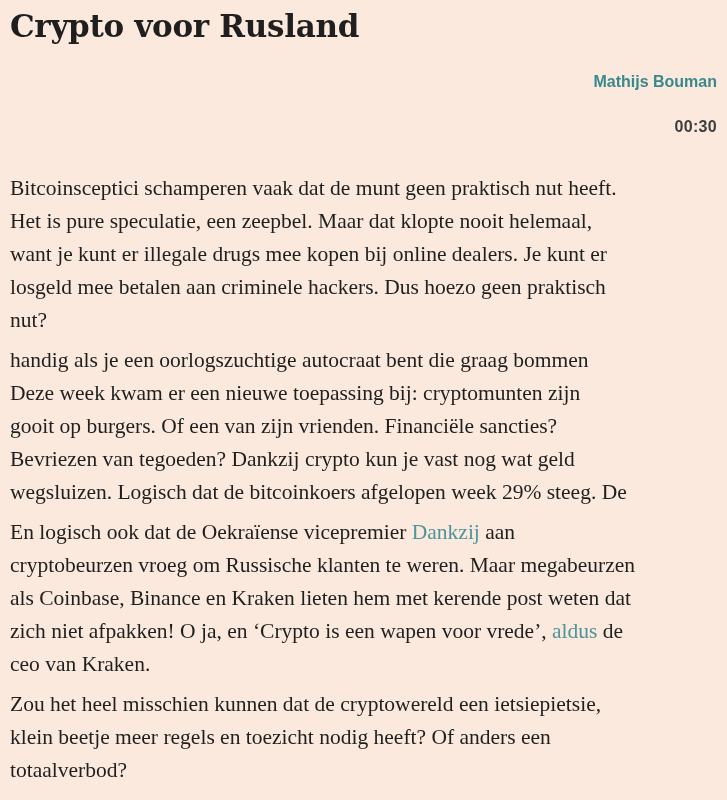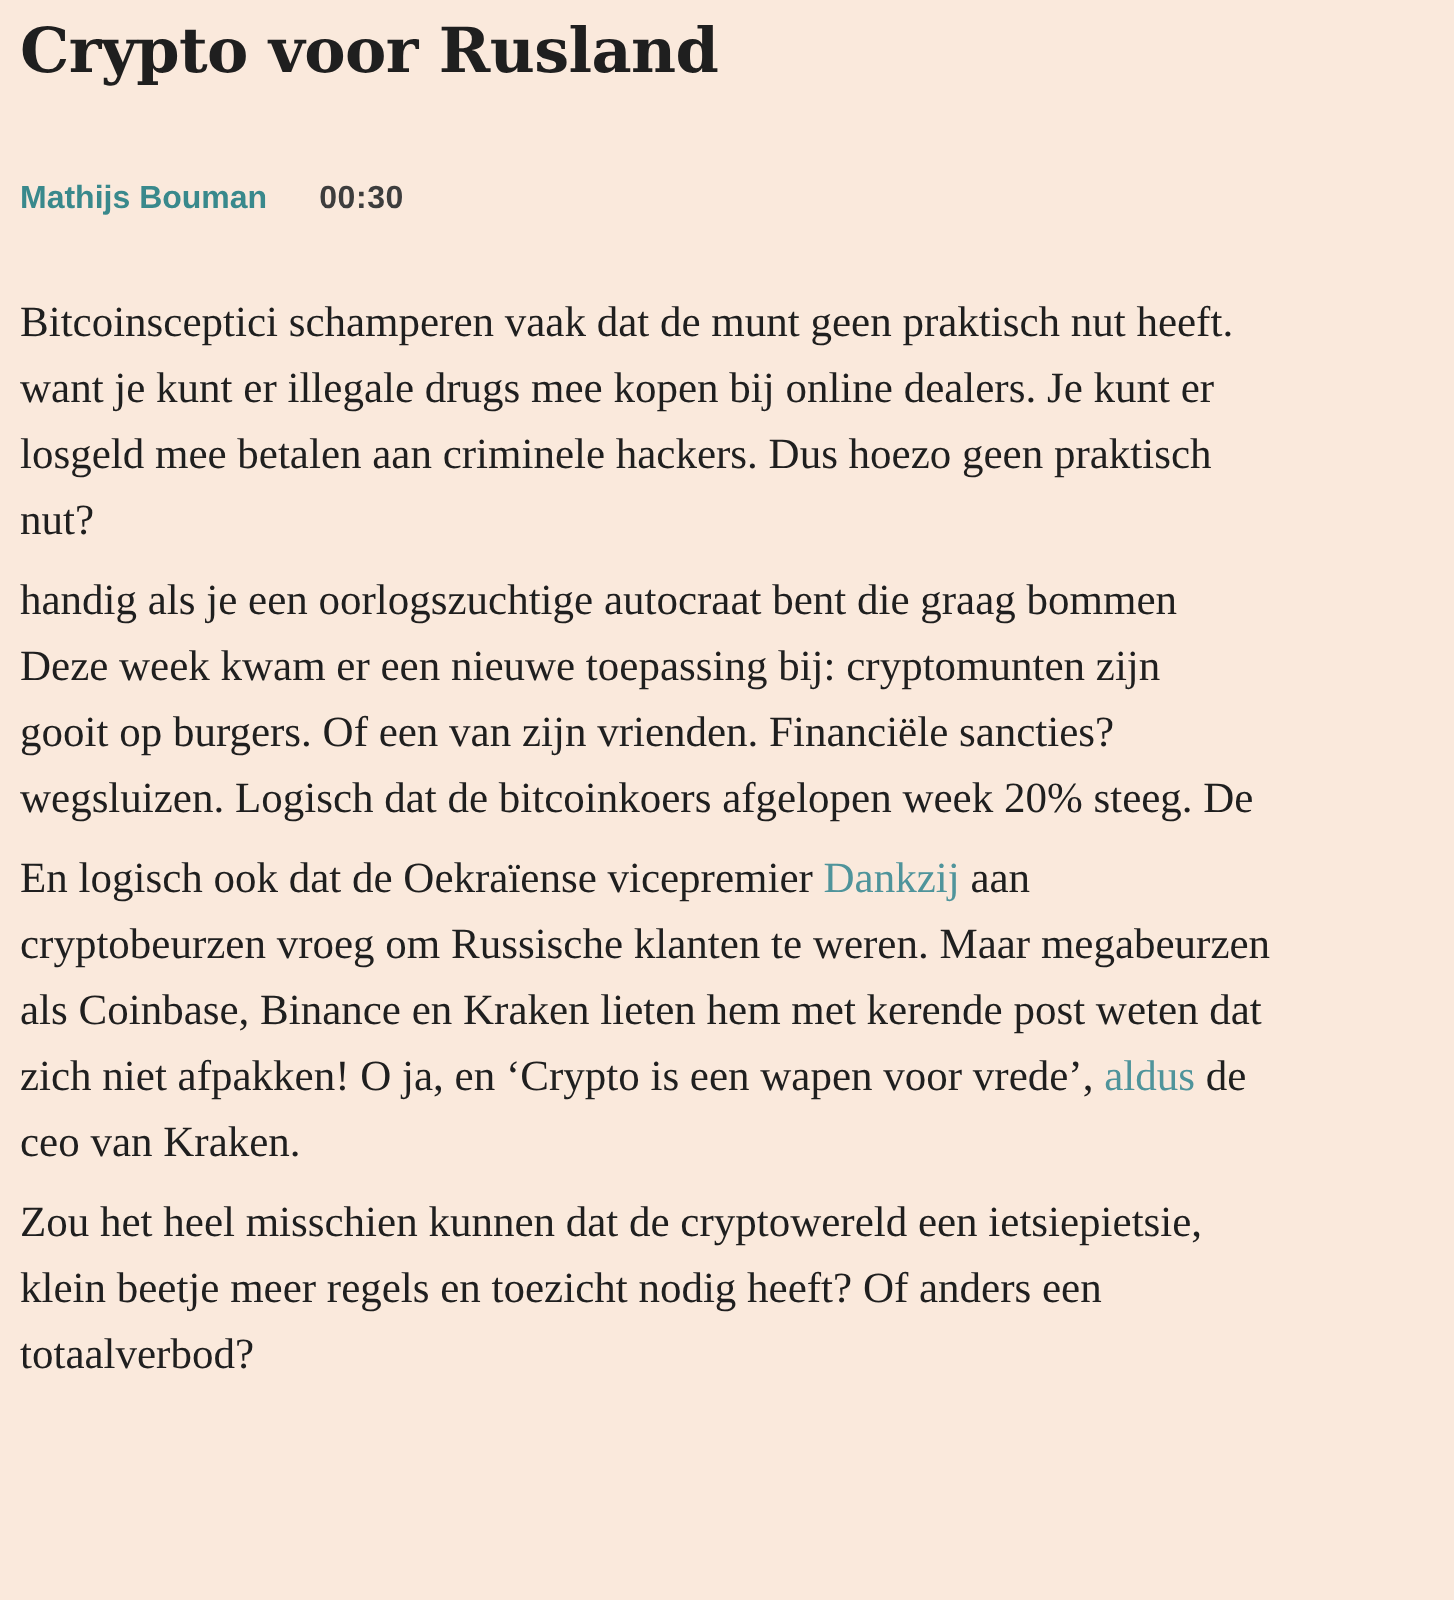--- a/index.html
+++ b/index.html
@@ -16,28 +16,29 @@
   .headline {
     margin: 4px 0 0 0;
     font-family: "DejaVu Serif", serif;
     font-weight: 700;
     font-size: 31px;
     line-height: 40px;
     letter-spacing: -0.3px;
     color: var(--text, #1b1b1b);
   }
   .byline {
-    margin-top: 44px;
+    margin-top: 26px;
     display: flex;
-    align-items: flex-start;
+    align-items: flex-end;
     gap: 26px;
     font-family: "Liberation Sans", sans-serif;
     font-weight: bold;
     font-size: 16px;
     line-height: 19px;
+    flex-direction: column;
   }
   .author {
     color: var(--accent, #39898c);
     text-decoration: none;
     cursor: pointer;
   }
   .time {
     color: var(--time, #3d3d3d);
     letter-spacing: 0.3px;
   }
@@ -64,29 +65,31 @@
   <h1 class="headline">Crypto voor Rusland</h1>
 
   <div class="byline">
     <a class="author">Mathijs Bouman</a>
     <span class="time">00:30</span>
   </div>
 
   <div class="article-body">
       <div class="para">
         <div class="line"><span>Bitcoinsceptici schamperen vaak dat de munt geen praktisch nut heeft.</span></div>
+        <div class="line"><span>Het is pure speculatie, een zeepbel. Maar dat klopte nooit helemaal,</span></div>
         <div class="line"><span>want je kunt er illegale drugs mee kopen bij online dealers. Je kunt er</span></div>
         <div class="line"><span>losgeld mee betalen aan criminele hackers. Dus hoezo geen praktisch</span></div>
         <div class="line"><span>nut?</span></div>
       </div>
       <div class="para">
         <div class="line"><span>handig als je een oorlogszuchtige autocraat bent die graag bommen</span></div>
         <div class="line"><span>Deze week kwam er een nieuwe toepassing bij: cryptomunten zijn</span></div>
         <div class="line"><span>gooit op burgers. Of een van zijn vrienden. Financiële sancties?</span></div>
-        <div class="line"><span>wegsluizen. Logisch dat de bitcoinkoers afgelopen week 20% steeg. De</span></div>
+        <div class="line"><span>Bevriezen van tegoeden? Dankzij crypto kun je vast nog wat geld</span></div>
+        <div class="line"><span>wegsluizen. Logisch dat de bitcoinkoers afgelopen week 29% steeg. De</span></div>
       </div>
       <div class="para">
         <div class="line"><span>En logisch ook dat de Oekraïense vicepremier </span><a class="inline-link">Dankzij</a><span> aan</span></div>
         <div class="line"><span>cryptobeurzen vroeg om Russische klanten te weren. Maar megabeurzen</span></div>
         <div class="line"><span>als Coinbase, Binance en Kraken lieten hem met kerende post weten dat</span></div>
         <div class="line"><span>zich niet afpakken! O ja, en ‘Crypto is een wapen voor vrede’, </span><a class="inline-link">aldus</a><span> de</span></div>
         <div class="line"><span>ceo van Kraken.</span></div>
       </div>
       <div class="para">
         <div class="line"><span>Zou het heel misschien kunnen dat de cryptowereld een ietsiepietsie,</span></div>

